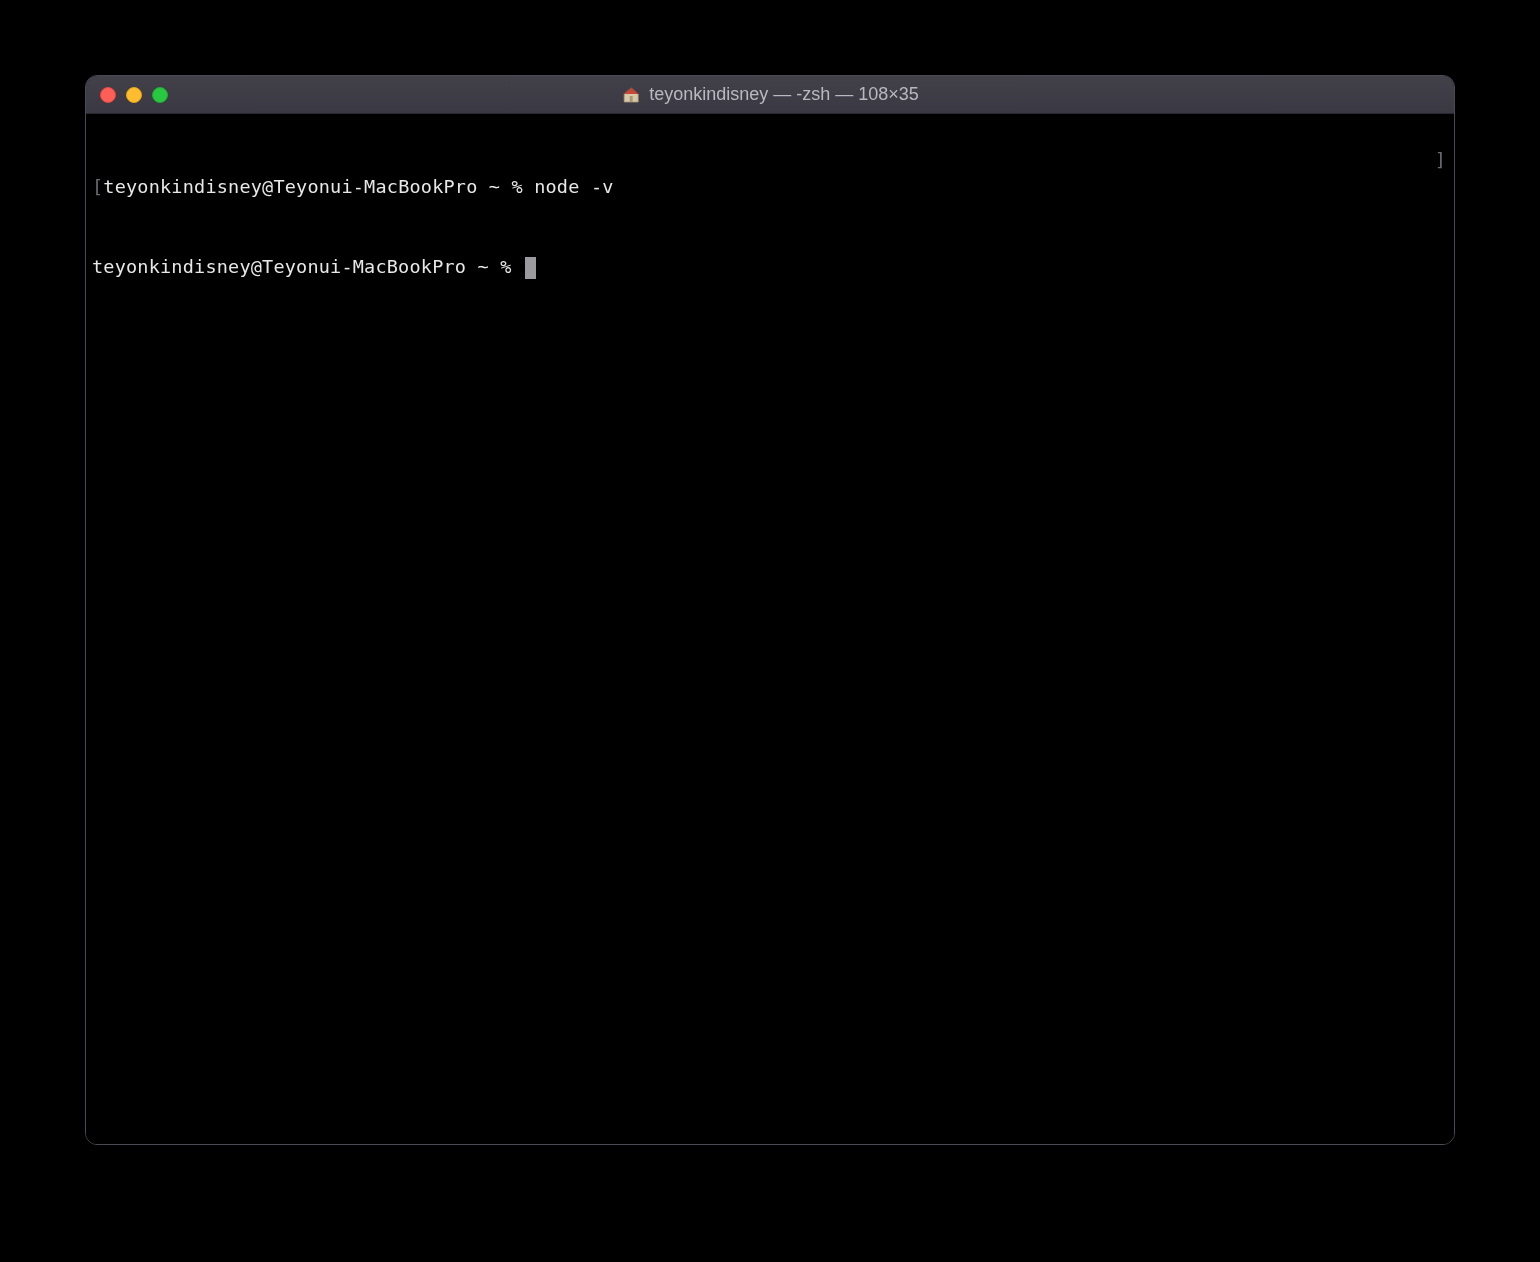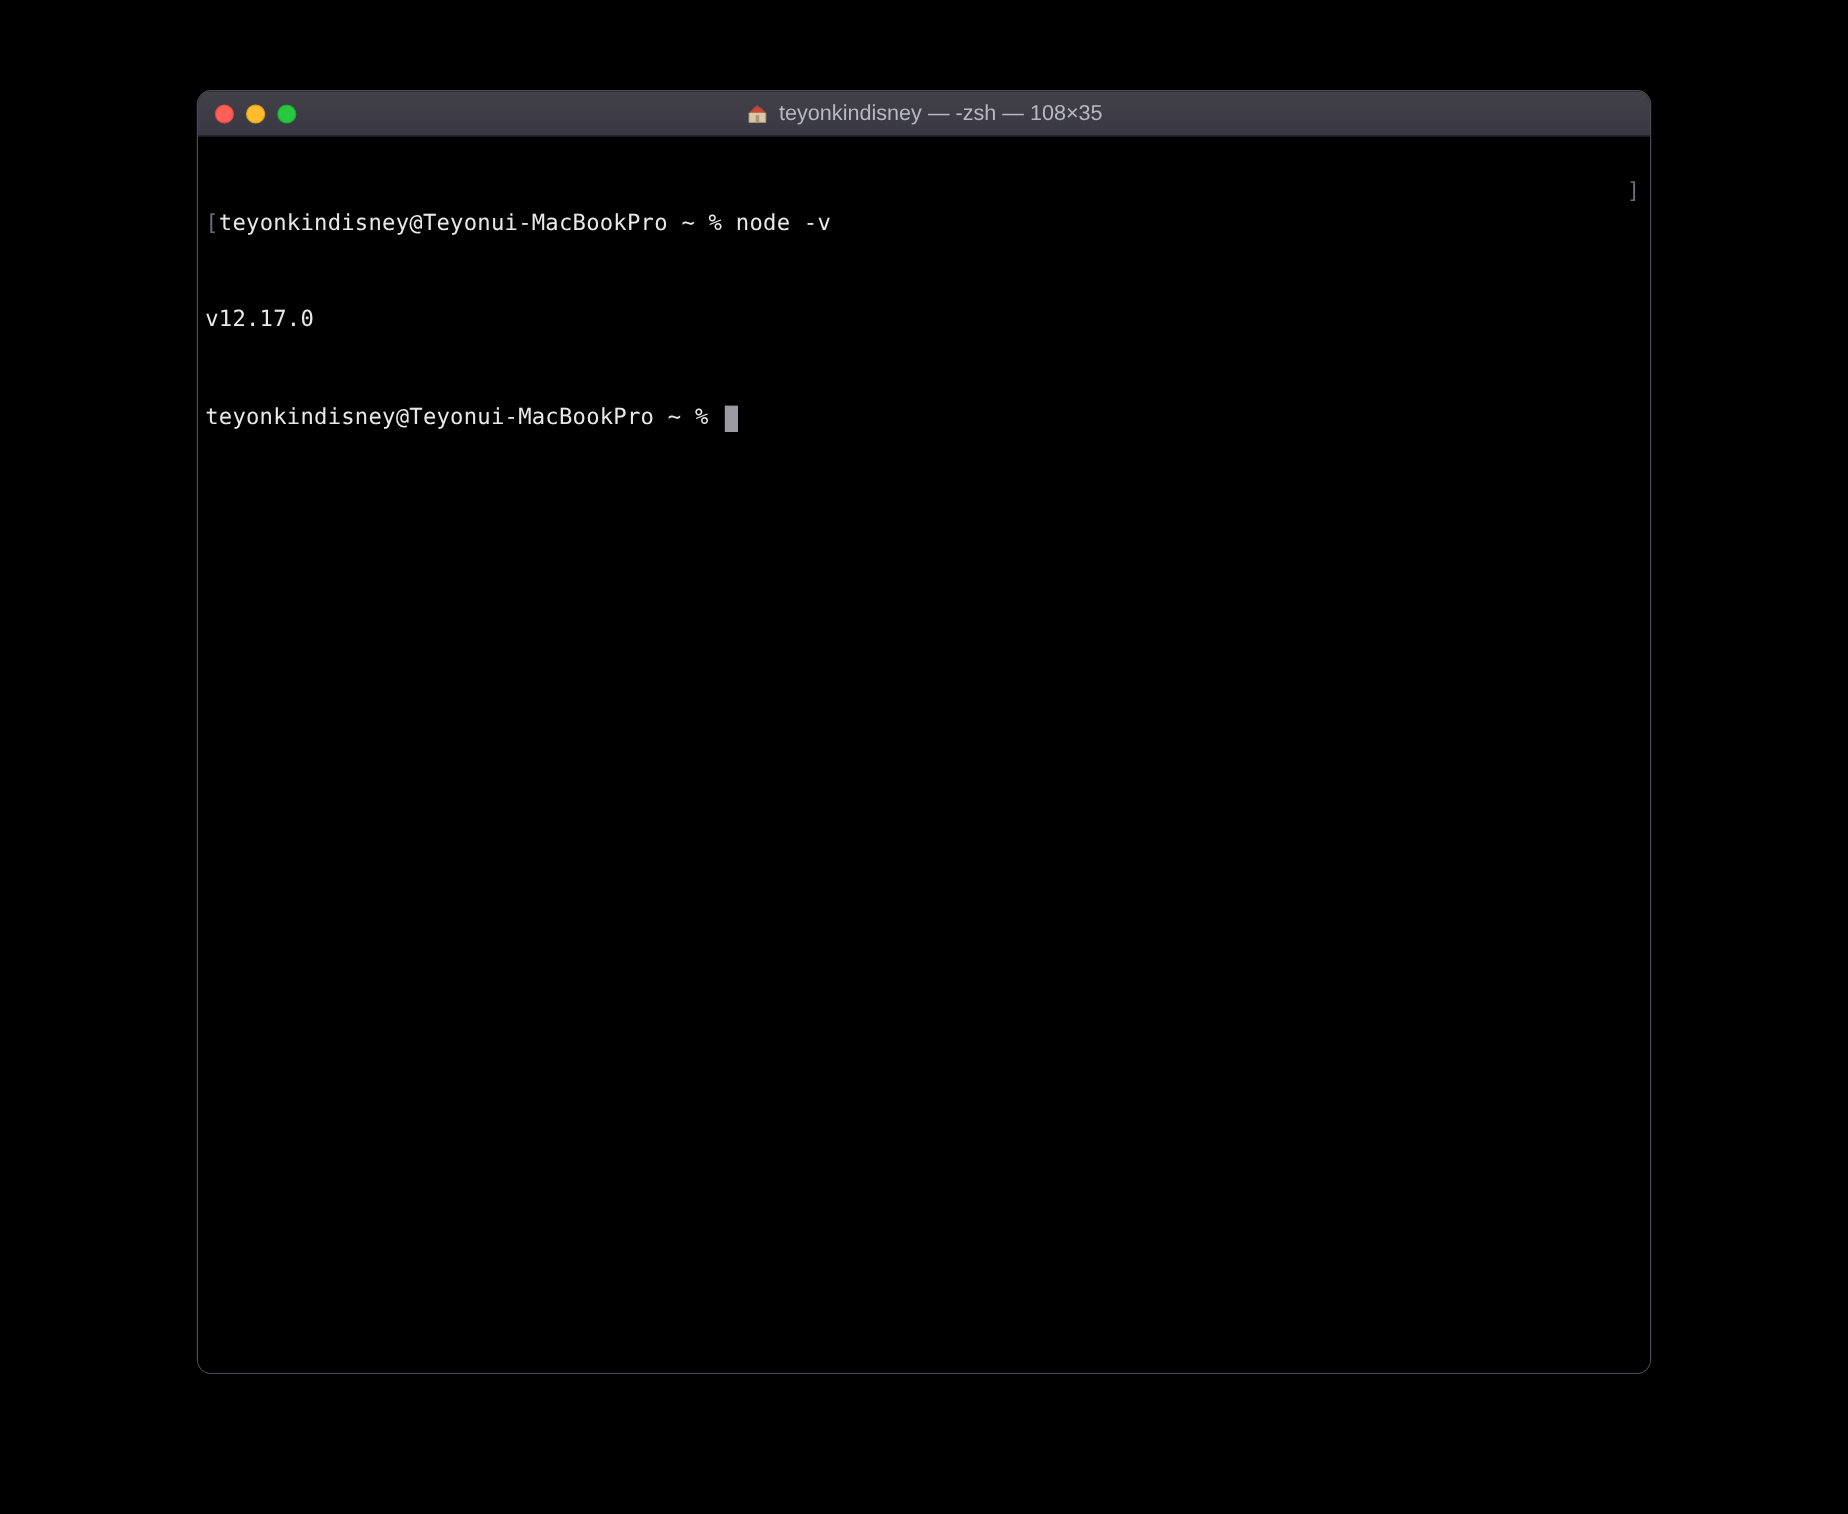--- a/index.html
+++ b/index.html
@@ -11,21 +11,21 @@
       width: 1540px;
       height: 1262px;
       background: #000;
       display: flex;
       align-items: flex-start;
       justify-content: center;
       padding-top: 75px;
       font-family: "SF Mono", "Menlo", "Monaco", "Consolas", monospace;
     }
     .terminal-window {
-      width: 1212px;
+      width: 1370px;
       height: 1070px;
       background: #000;
       border: 1px solid #4a4a52;
       border-radius: 12px;
       overflow: hidden;
       box-shadow: 0 20px 60px rgba(0,0,0,0.5);
       display: flex;
       flex-direction: column;
     }
     .titlebar {
@@ -121,16 +121,15 @@
           <path d="M3 9 L10 3 L17 9 L17 17 L3 17 Z" fill="#d8c8a8" stroke="#a89878" stroke-width="0.8"></path>
           <path d="M3 9 L10 3 L17 9" fill="#c84838" stroke="#983828" stroke-width="0.8"></path>
           <rect x="8.5" y="11" width="3" height="6" fill="#a89878"></rect>
         </svg>
       </span>
       <span>teyonkindisney — -zsh — 108×35</span>
     </div>
   </div>
   <div class="terminal-body">
     <div class="line"><span class="bracket-dim">[</span><span class="prompt-text">teyonkindisney@Teyonui-MacBookPro ~ % </span><span class="prompt-text">node -v</span><span class="right-bracket" style="top:33px;">]</span></div>
-    <div class="line"><span class="prompt-text">v12.17.0</span></div>
     <div class="line"><span class="prompt-text">teyonkindisney@Teyonui-MacBookPro ~ % </span><span class="cursor"></span></div>
   </div>
 </div>
 
 </body></html>

